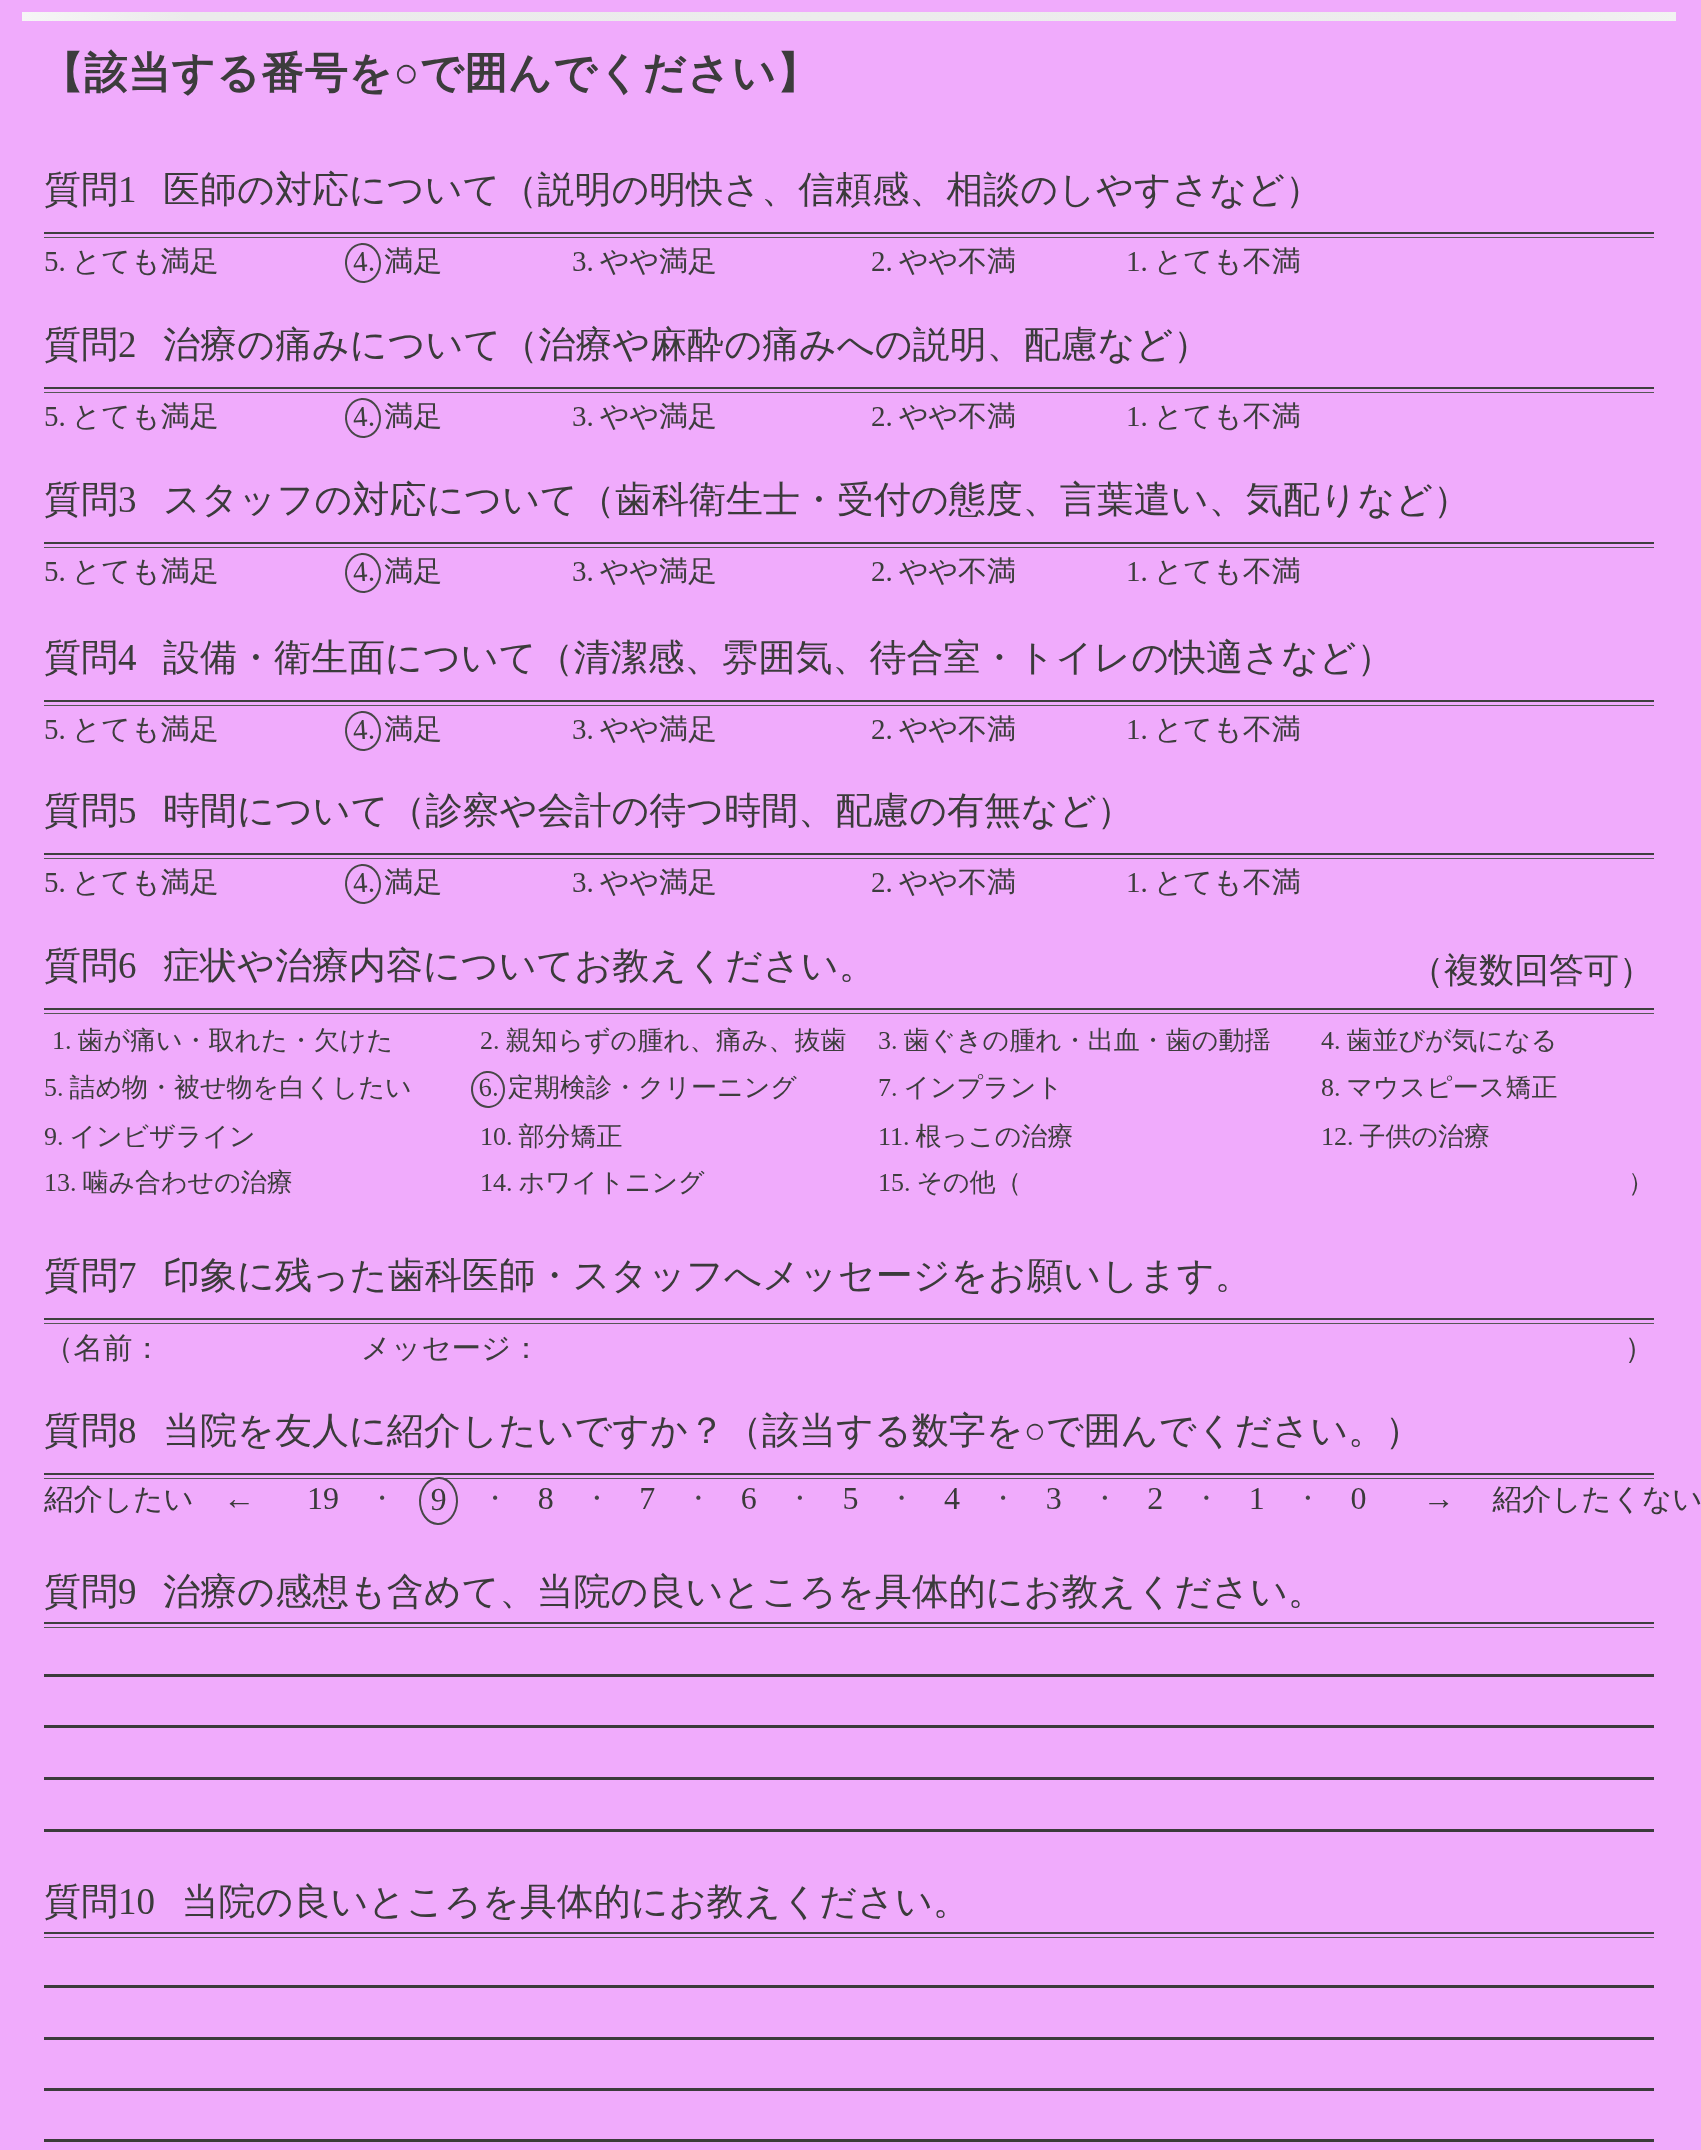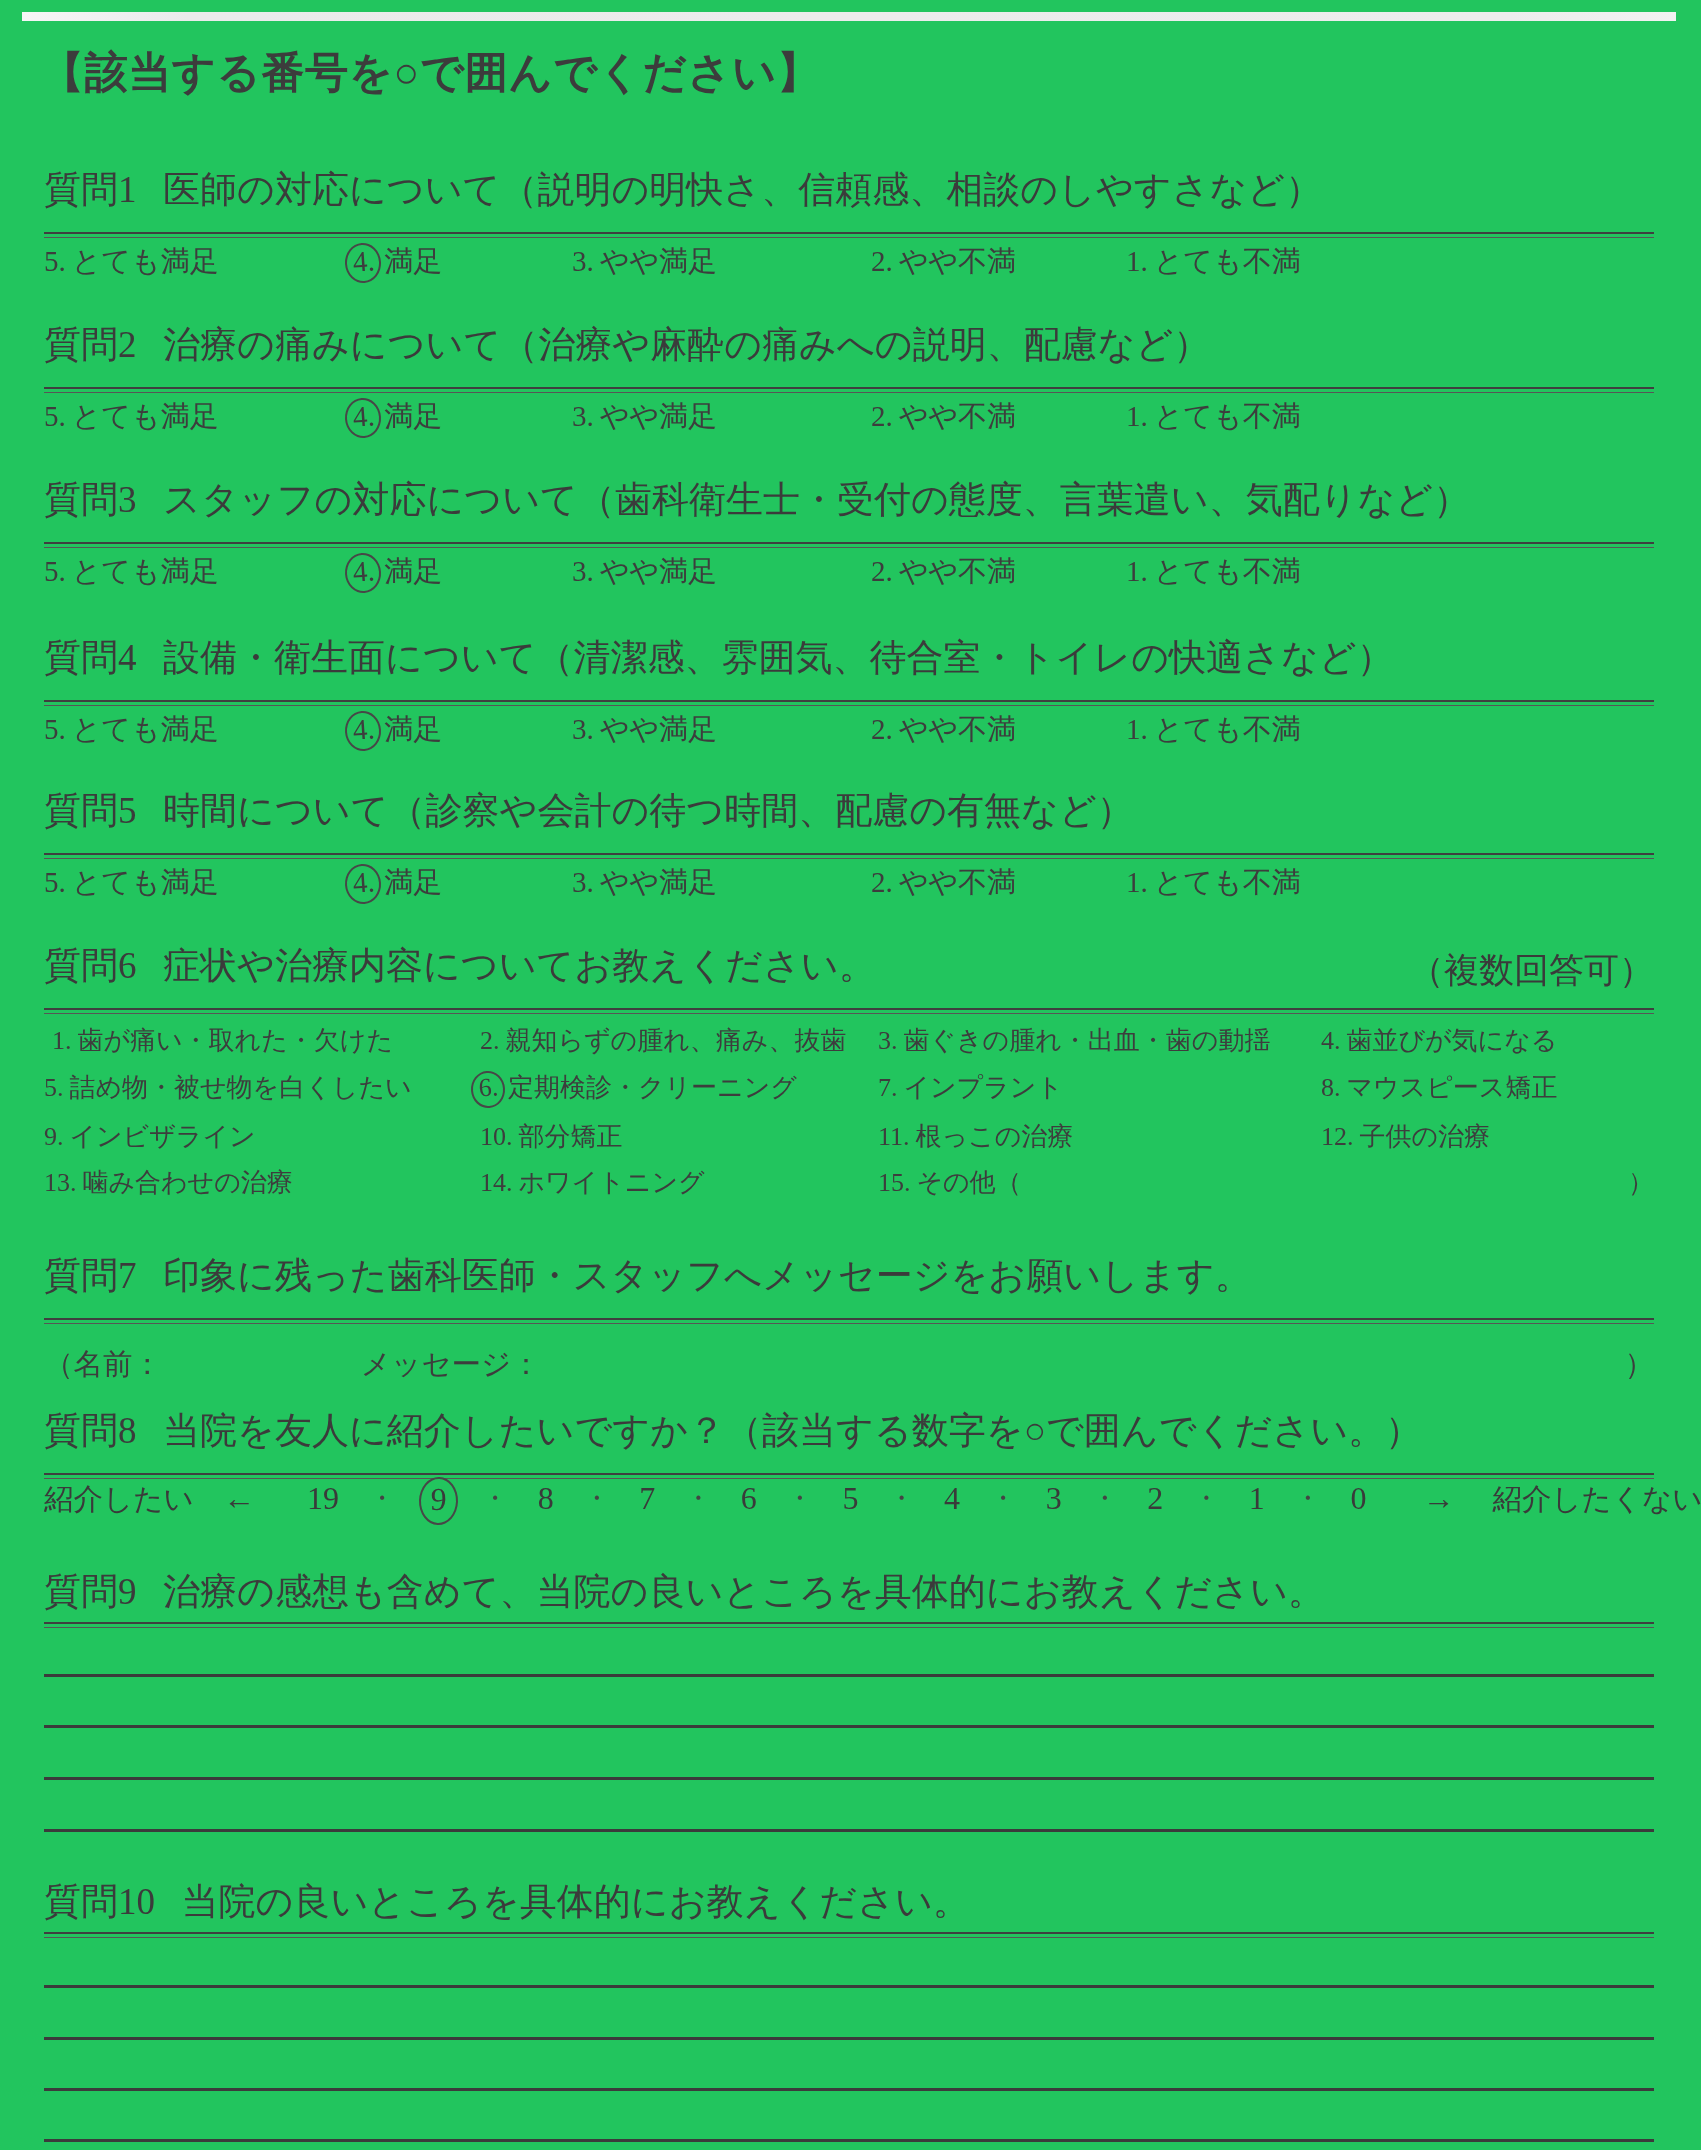--- a/index.html
+++ b/index.html
@@ -1,17 +1,17 @@
 <!DOCTYPE html>
 <html lang="ja" style="font-size:11.8px"><head>
 <meta charset="utf-8">
 <style>
   html,body{margin:0;padding:0;background:#fff;}
   .page{
-    position:relative;width:1701px;height:2151px;background:#22c55e;
+    position:relative;width:1701px;height:2151px;background:#f0abfc;
     font-family:"Liberation Serif","DejaVu Serif",serif;color:#3a3a3a;overflow:hidden;
   }
   .scan-band{position:absolute;top:11.8px;left:22px;width:1654px;height:9.6px;
     background:linear-gradient(90deg,#f6f6f6,#ebebeb 10%,#ededed 90%,#f2f2f2);}
   .page-title{position:absolute;left:41px;top:44px;margin:0;font-size:43px;font-weight:600;
     color:#3c3c3c;letter-spacing:0.7px;white-space:nowrap;}
   .q{position:absolute;left:44px;width:1610px;}
   .q-head{position:absolute;top:0;left:0;right:0;font-size:37px;line-height:44px;white-space:nowrap;color:#3b3b3b;}
   .q-label{margin-right:26.6px;}
   .rule-double{position:absolute;top:64px;left:0;right:0;height:3px;
@@ -22,21 +22,21 @@
   .circle-mark{display:inline-block;border:2.2px solid #474747;border-radius:50%;
     padding:0 4.4px 3px 5.9px;margin:-4.4px 3px -4.4px -8.9px;transform:rotate(-4deg);}
   .circle-mark .num{margin-right:0;}
   
   .q6-note{position:absolute;top:3px;right:0;font-size:35px;white-space:nowrap;}
   .q6-row{position:absolute;left:0;right:0;height:44px;font-size:26px;color:#3d3d3d;white-space:nowrap;}
   .q6i{position:absolute;top:0;white-space:nowrap;}
   .q6-close{position:absolute;top:0;right:0;font-size:26px;}
   
   .q7-row{position:absolute;top:75px;left:0;right:0;height:41px;font-size:29.5px;color:#3d3d3d;}
-  .q7f{position:absolute;top:16px;white-space:nowrap;}
+  .q7f{position:absolute;top:0;white-space:nowrap;}
   
   .q8-row{position:absolute;top:71px;left:0;right:0;display:flex;
     font-size:32px;color:#3a3a3a;white-space:nowrap;}
   .q8-left{font-size:29.5px;margin-right:29.5px;}
   .q8-arrL{margin-right:52px;}
   .q8-sep{margin:0 29.5px;font-size:26.6px;color:#444;}
   .q8-n{font-size:32px;}
   .circle-nps{display:inline-block;border:2.2px solid #474747;border-radius:50%;
     padding:1.5px 9.6px 5.9px;margin:-8.9px -5.9px;transform:rotate(2deg);}
   .q8-arrR{margin-left:56px;}

